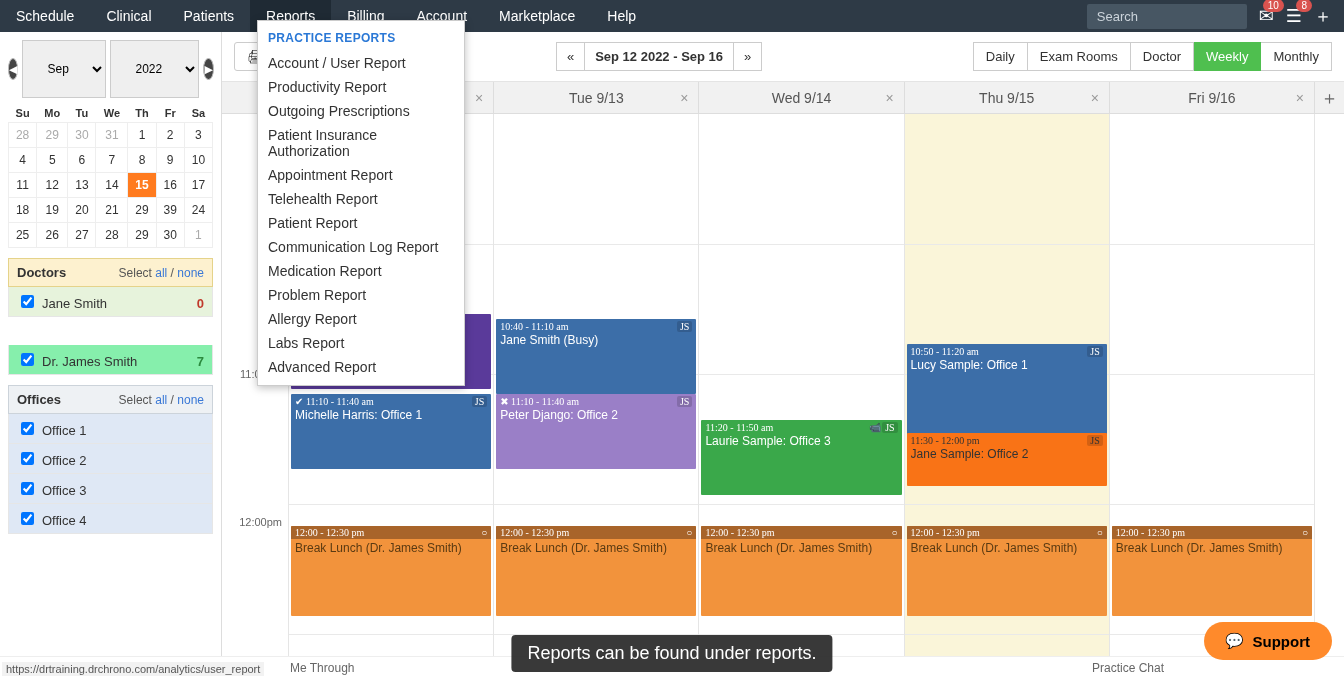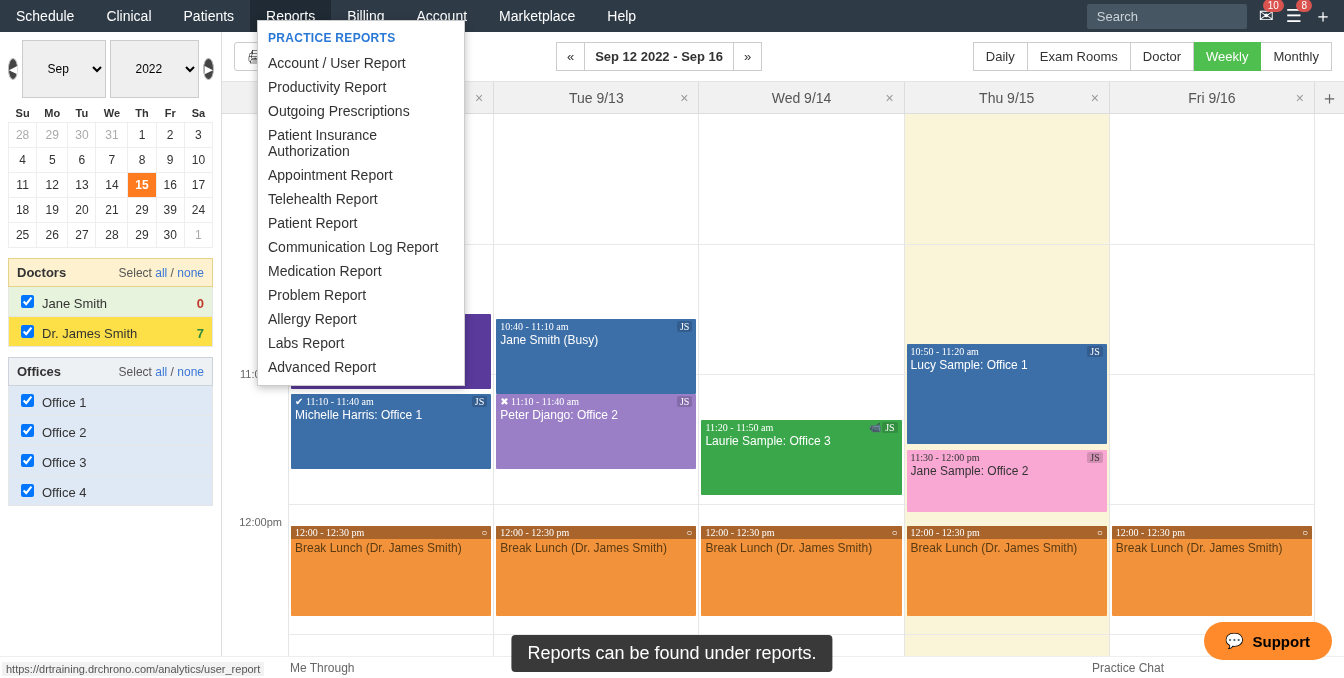--- a/index.html
+++ b/index.html
@@ -69,21 +69,21 @@
   .minical td.dim { color:#aaa; }
   .minical td.today { background:#ff7b1f; color:#fff; font-weight:bold; }
 
   .panel-head { background:#fdf1cf; padding:6px 8px; border:1px solid #e5d38a; display:flex; justify-content:space-between; align-items:center; margin-top:10px; font-size:13px; }
   .panel-head.offices { background:#eef1f4; border-color:#ccd3da; }
   .panel-head .sel { font-size:12px; color:#555; }
   .panel-head .sel a { color:#3a78d6; text-decoration:none; cursor:pointer; }
   .panel-row { display:flex; align-items:flex-end; padding:5px 8px; border:1px solid #e6e6e6; border-top:none; font-size:13px; }
   .panel-row input { margin-right:8px; }
   .panel-row.doc0 { background:#e7f3dc; }
-  .panel-row.doc1 { background:#fde047; }
+  .panel-row.doc1 { background:#86efac;margin-top:28px; }
   .panel-row.of { background:#dfe8f5; }
   .count { margin-left:auto; font-weight:bold; }
 
   
   .caption { position:absolute; bottom:6px; left:50%; transform:translateX(-50%); background:rgba(40,40,40,.92); color:#fff; padding:8px 16px; font-size:18px; border-radius:4px; z-index:600; }
   .footer-line { position:absolute; bottom:0; left:0; right:0; height:22px; font-size:12px; color:#666; display:flex; align-items:center; padding:0 10px; background:#fff; border-top:1px solid #eee; }
   .footer-line .chat { margin-left:auto; margin-right:170px; }
   .status-url { position:absolute; bottom:2px; left:2px; font-size:11px; color:#555; background:#f2f2f2; padding:1px 4px; }
 
   .support-pill { position:absolute; bottom:18px; right:12px; background:#ff8a2b; color:#000; font-weight:bold; padding:10px 22px; border-radius:24px; display:flex; align-items:center; gap:8px; font-size:15px; z-index:550; cursor:pointer; }
@@ -357,21 +357,21 @@
           <div class="slot-line" style="top: 260px;"></div>
           <div class="slot-line" style="top: 390px;"></div>
           <div class="slot-line" style="top: 520px;"></div>
           <div class="appt" style="background: rgb(60, 110, 168); top: 230px; height: 100px;">
             <div class="hdr">
               <span>10:50 - 11:20 am</span>
               <span><span class="doc-tag">JS</span></span>
             </div>
             <div class="ttl">Lucy Sample: Office 1</div>
           </div>
-          <div class="appt" style="background: #f9a8d4; color: rgb(51, 51, 51); top: 336px; height: 62px;">
+          <div class="appt" style="background: #f97316; color: rgb(51, 51, 51); top: 319px; height: 53px;">
             <div class="hdr">
               <span>11:30 - 12:00 pm</span>
               <span><span class="doc-tag">JS</span></span>
             </div>
             <div class="ttl">Jane Sample: Office 2</div>
           </div>
           <div class="appt" style="background: rgb(242, 147, 60); top: 412px; height: 90px; color: rgb(90, 58, 18);">
             <div class="hdr" style="background:#a8642a;color:#fff;margin:-2px -4px 2px -4px;padding:1px 4px;">
               <span>12:00 - 12:30 pm</span>
               <span>○</span>

